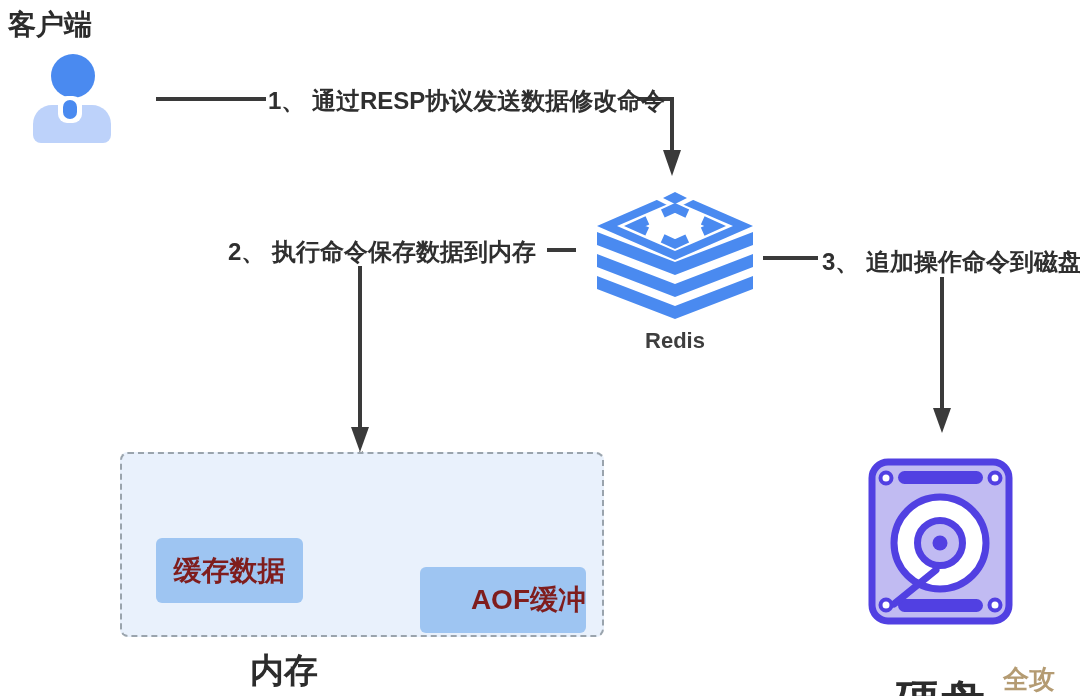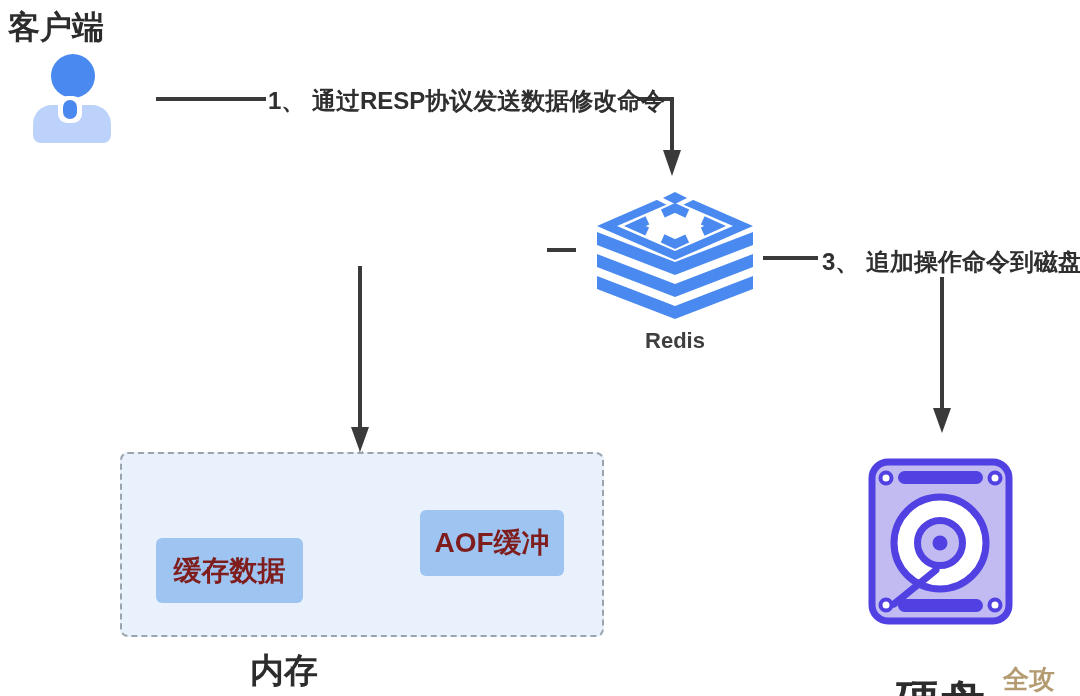--- a/index.html
+++ b/index.html
@@ -8,21 +8,21 @@
     --purple:#5140e2; --purple-light:#c1bbf2; --watermark:#b49b72;
   }
   html,body{margin:0;padding:0;background:#fff;}
   .canvas{position:relative;width:1080px;height:696px;background:#fff;overflow:hidden;
           font-family:"Liberation Sans","DejaVu Sans",sans-serif;}
   .abs{position:absolute;}
   .connectors{position:absolute;left:0;top:0;width:1080px;height:696px;}
   .connectors path, .connectors line{stroke:var(--line);stroke-width:4;fill:none;}
   .connectors polygon{fill:var(--line);}
   .node-title{font-weight:700;color:var(--ink);}
-  .client-label{left:8px;top:6px;font-size:32px;}
+  .client-label{left:8px;top:6px;font-size:28px;}
   .step{position:absolute;font-size:24px;font-weight:700;color:#2f2f2f;white-space:nowrap;}
   .step1{left:268px;top:85px;text-align:center;}
   .step2{left:228px;top:236px;}
   .step3{left:822px;top:246px;}
   
   .person{left:28px;top:52px;width:90px;height:92px;}
   .person .head{position:absolute;left:23px;top:2px;width:44px;height:44px;border-radius:50%;background:var(--blue);}
   .person .body{position:absolute;left:5px;top:53px;width:78px;height:38px;border-radius:19px 19px 8px 8px;background:var(--blue-body);}
   .person .notch{position:absolute;left:30px;top:44px;width:24px;height:27px;border-radius:9px;background:#fff;}
   .person .neck{position:absolute;left:35px;top:48px;width:14px;height:19px;border-radius:7px;background:var(--blue);}
@@ -31,21 +31,21 @@
   .rb{fill:var(--blue);}
   .rw{fill:#fff;}
   .ring{fill:none;stroke:var(--blue);stroke-width:9;stroke-dasharray:27 16.9;stroke-dashoffset:13.5;}
   .redis-label{left:598px;top:328px;width:154px;text-align:center;font-size:22px;color:#3e3e3e;}
   
   .memory-box{left:120px;top:452px;width:484px;height:185px;box-sizing:border-box;
               background:var(--mem-fill);border:2px dashed var(--mem-border);border-radius:8px;}
   .blue-box{position:absolute;display:flex;align-items:center;justify-content:center;
             background:var(--box-blue);border-radius:6px;font-weight:700;font-size:28px;color:#7f1d1d;}
   .cache-box{left:156px;top:538px;width:147px;height:65px;}
-  .aof-box{left:420px;top:510px;width:144px;height:66px;}
+  .aof-box{left:420px;top:567px;width:166px;height:66px;justify-content:flex-end;}
   .memory-label{left:250px;top:648px;width:200px;text-align:left;font-size:34px;}
   
   .disk-svg{left:868px;top:458px;width:145px;height:167px;}
   .dk-body{fill:var(--purple-light);stroke:var(--purple);stroke-width:7;}
   .dk-fill{fill:var(--purple);}
   .dk-screw{fill:#fff;stroke:var(--purple);stroke-width:4;}
   .dk-platter{fill:#fff;stroke:var(--purple);stroke-width:7;}
   .dk-inner{fill:var(--purple-light);stroke:var(--purple);stroke-width:7;}
   .dk-arm{stroke:var(--purple);stroke-width:7;stroke-linecap:round;}
   .disk-label{left:868px;top:644px;width:145px;text-align:center;font-size:46px;margin-top:28px;}
@@ -74,20 +74,21 @@
 
   <div class="abs node-title client-label">客户端</div>
   <div class="abs person">
     <div class="head"></div>
     <div class="body"></div>
     <div class="notch"></div>
     <div class="neck"></div>
   </div>
 
   <div class="step step1">1、 通过RESP协议发送数据修改命令</div>
+  <div class="step step2">2、 执行命令保存数据到内存</div>
   <div class="step step3">3、 追加操作命令到磁盘</div>
 
   <svg class="abs redis-svg" viewBox="0 0 156 130">
     <polygon class="rb" points="78,0 156,34 78,68 0,34"></polygon>
     <polygon class="rw" points="78,9 136,34 78,59 20,34"></polygon>
     <polygon class="rw" points="78,-5 100,6 78,17 56,6"></polygon>
     <polygon class="rb" points="78,0 90,6 78,12 66,6"></polygon>
     <polygon class="ring" points="78,16 118,34 78,52 38,34"></polygon>
     <path class="rb" d="M0,40 L78,70 L156,40 L156,53 L78,83 L0,53 Z"></path>
     <path class="rb" d="M0,62 L78,92 L156,62 L156,75 L78,105 L0,75 Z"></path>

